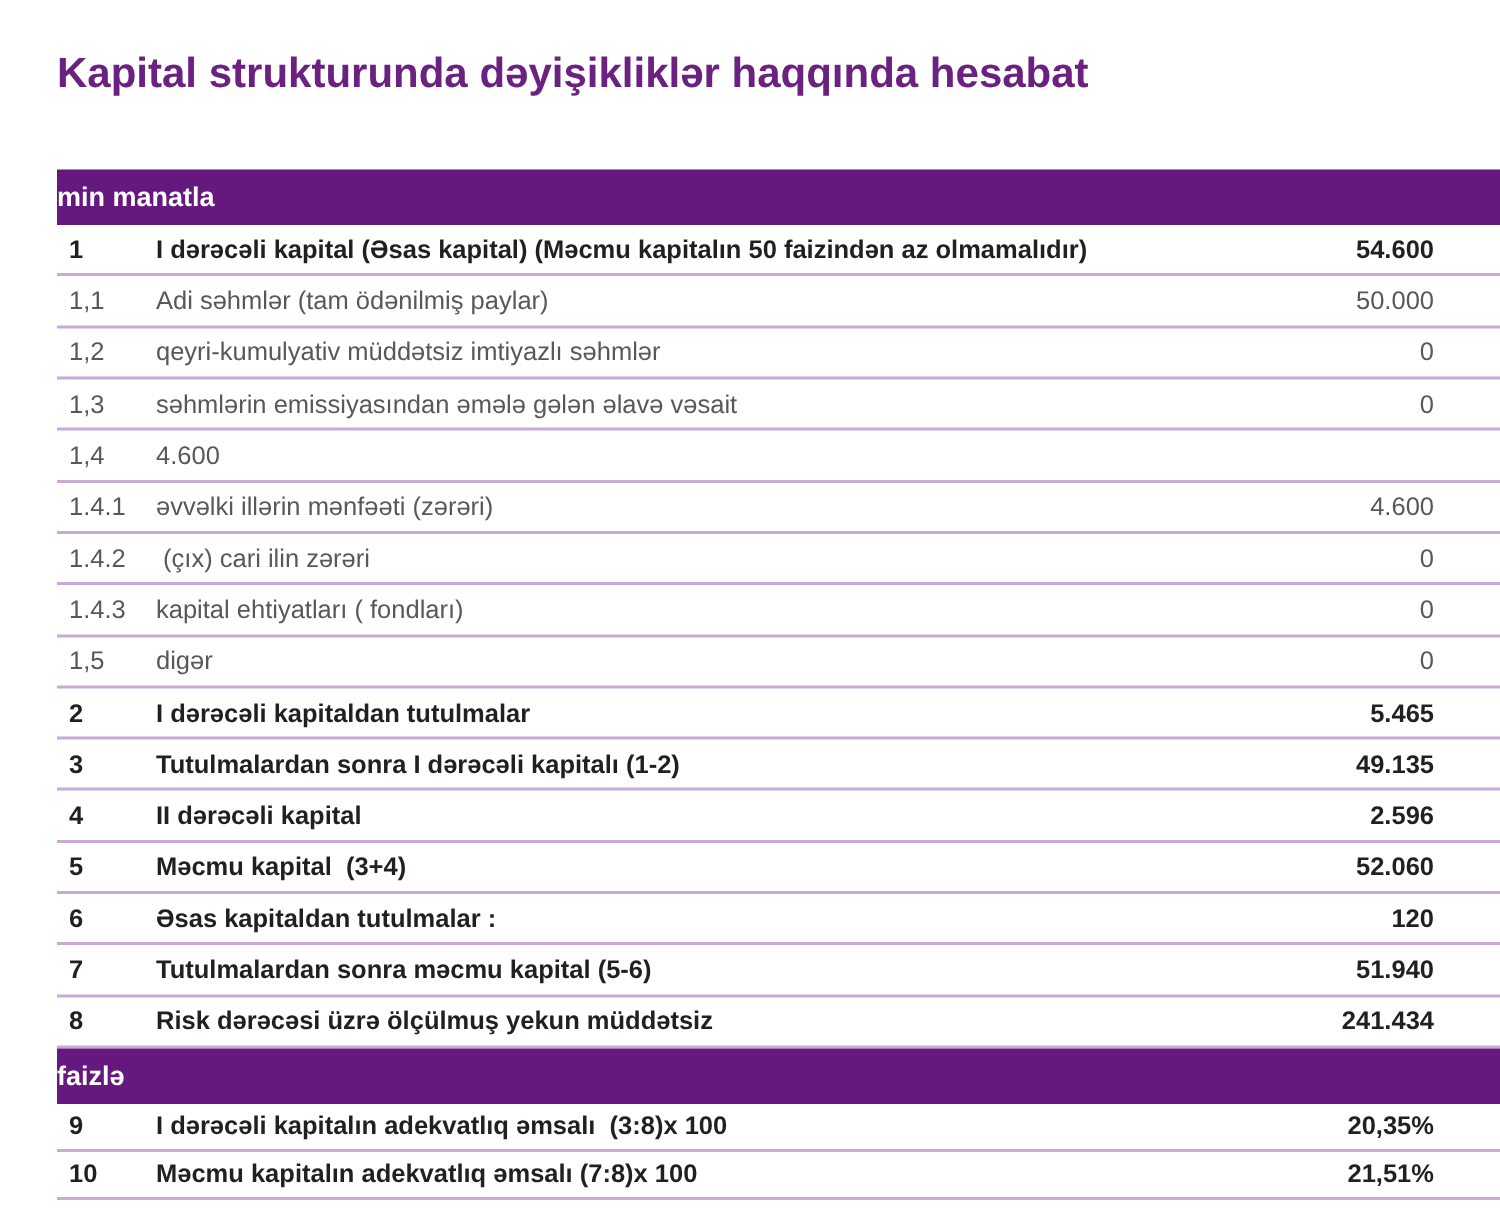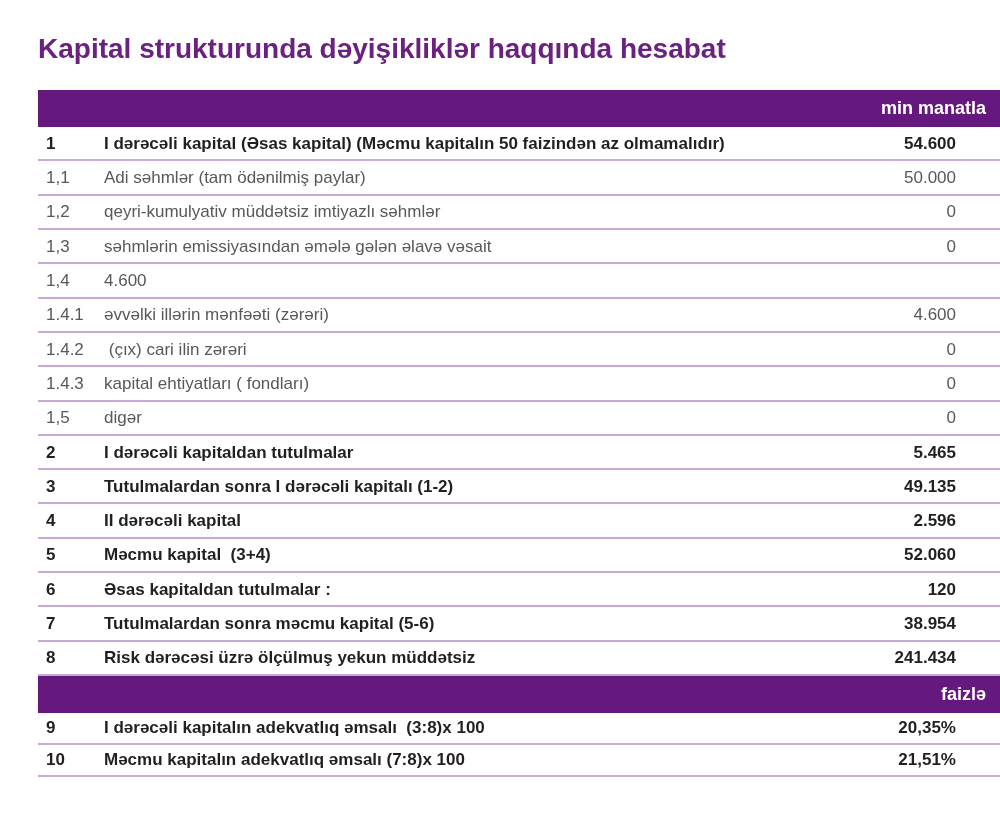--- a/index.html
+++ b/index.html
@@ -19,31 +19,30 @@
   .page{
     width:1000px;height:815px;
     padding:33px 0 0 38px;
   }
   h1.title{
     font-size:28px;
     font-weight:700;
     color:var(--title);
     letter-spacing:0px;
     line-height:1.15;
-    margin-bottom:25px;
+    margin-bottom:48px;
   }
   .report-table{
     width:962px; 
   }
   .header-bar{
     height:37px;
     background:var(--accent);
     display:flex;
     align-items:center;
-    justify-content:flex-end;
     padding-right:14px;
   }
   .header-bar span{
     color:#ffffff;
     font-size:18px;
     font-weight:700;
     white-space:pre-wrap;
   }
   .row{
     display:flex;
@@ -154,21 +153,21 @@
     <span class="cell value">52.060</span>
   </div>
         <div class="row strong">
     <span class="cell num">6</span>
     <span class="cell label">Əsas kapitaldan tutulmalar :</span>
     <span class="cell value">120</span>
   </div>
         <div class="row strong">
     <span class="cell num">7</span>
     <span class="cell label">Tutulmalardan sonra məcmu kapital (5-6)</span>
-    <span class="cell value">38.954</span>
+    <span class="cell value">51.940</span>
   </div>
         <div class="row strong">
     <span class="cell num">8</span>
     <span class="cell label">Risk dərəcəsi üzrə ölçülmuş yekun müddətsiz</span>
     <span class="cell value">241.434</span>
   </div>
       </div>
 
     <div class="header-bar">
       <span>faizlə</span>

